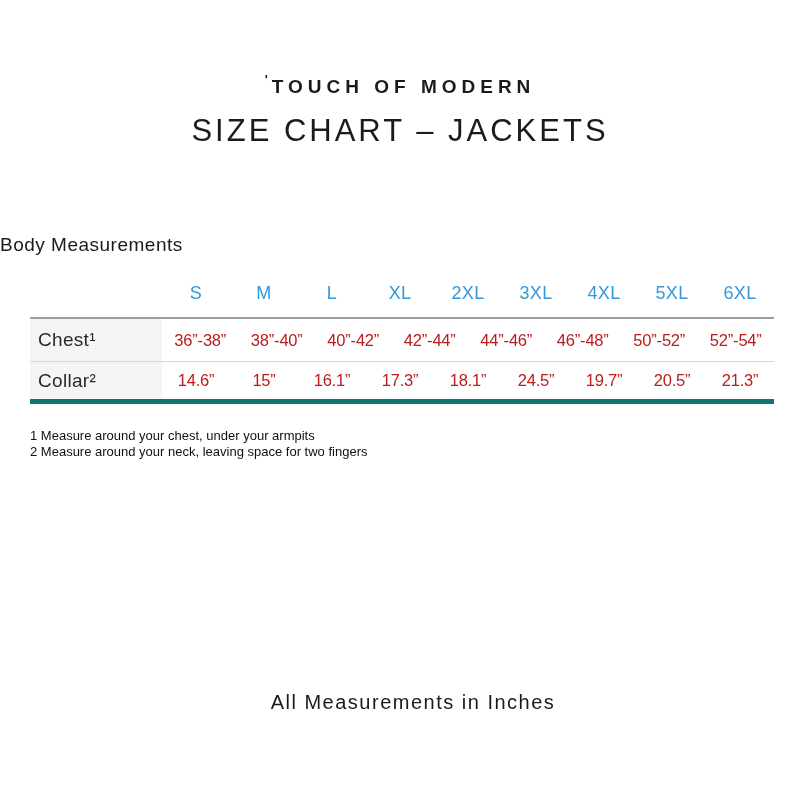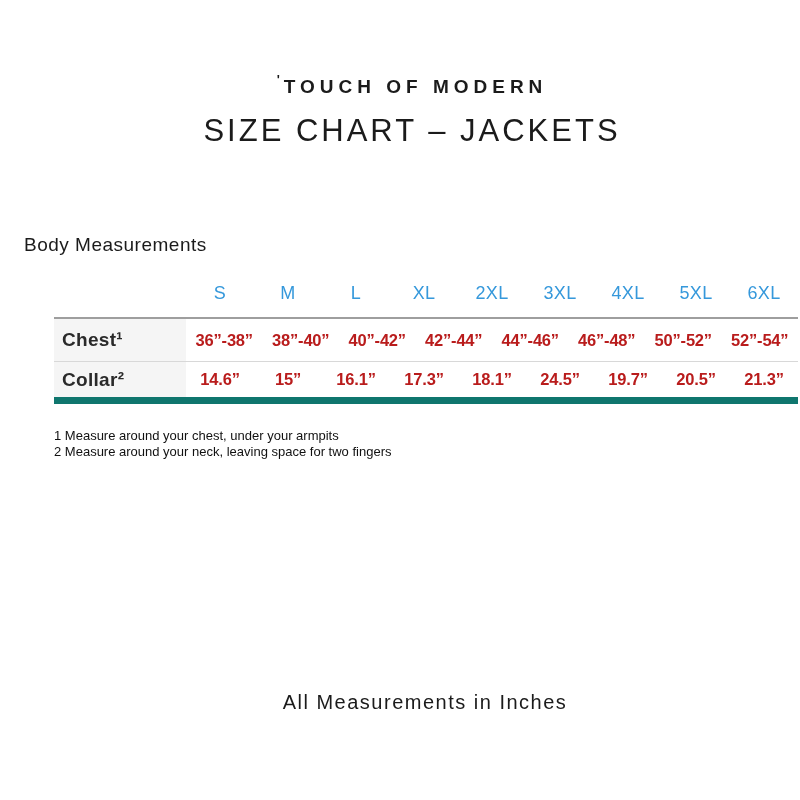--- a/index.html
+++ b/index.html
@@ -4,21 +4,21 @@
 <style>
   :root { --accent: #3598db; --label-bg: #f5f5f5; --ink: #1b1b1b; }
   * { box-sizing: border-box; }
   html, body { margin: 0; padding: 0; }
   body {
     width: 800px; height: 800px;
     background: #ffffff;
     font-family: "Liberation Sans", sans-serif;
     color: var(--ink);
   }
-  .page { position: relative; width: 800px; height: 800px; overflow: hidden; padding-left: 24px; }
+  .page { position: relative; width: 800px; height: 800px; overflow: hidden; }
 
   
   .logo {
     padding-top: 72px;
     text-align: center;
     font-size: 19px;
     font-weight: 700;
     letter-spacing: 5px;
     color: #1b1b1b;
     white-space: nowrap;
@@ -57,23 +57,23 @@
   .header-row { height: 20px; margin-bottom: 14px; align-items: center; }
   .label-spacer { width: 132px; }
   .hcell {
     flex: 1;
     text-align: center;
     color: var(--accent);
     font-size: 18px;
     font-weight: 500;
     letter-spacing: 0.3px;
   }
-  .data-row { border-top: 1px solid #d8d8d8; font-weight: bold; }
+  .data-row { border-top: 1px solid #d8d8d8; }
   .data-row.first { border-top: 2px solid #9e9e9e; height: 44px; }
-  .data-row.last  { border-bottom: 7px solid #0f766e; height: 43px; }
+  .data-row.last  { border-bottom: 5px solid #0f766e; height: 43px; }
   .label-cell {
     width: 132px;
     background: var(--label-bg);
     display: flex;
     align-items: center;
     padding-left: 8px;
     font-size: 19px;
     color: #2a2a2a;
     letter-spacing: 0.3px;
   }

